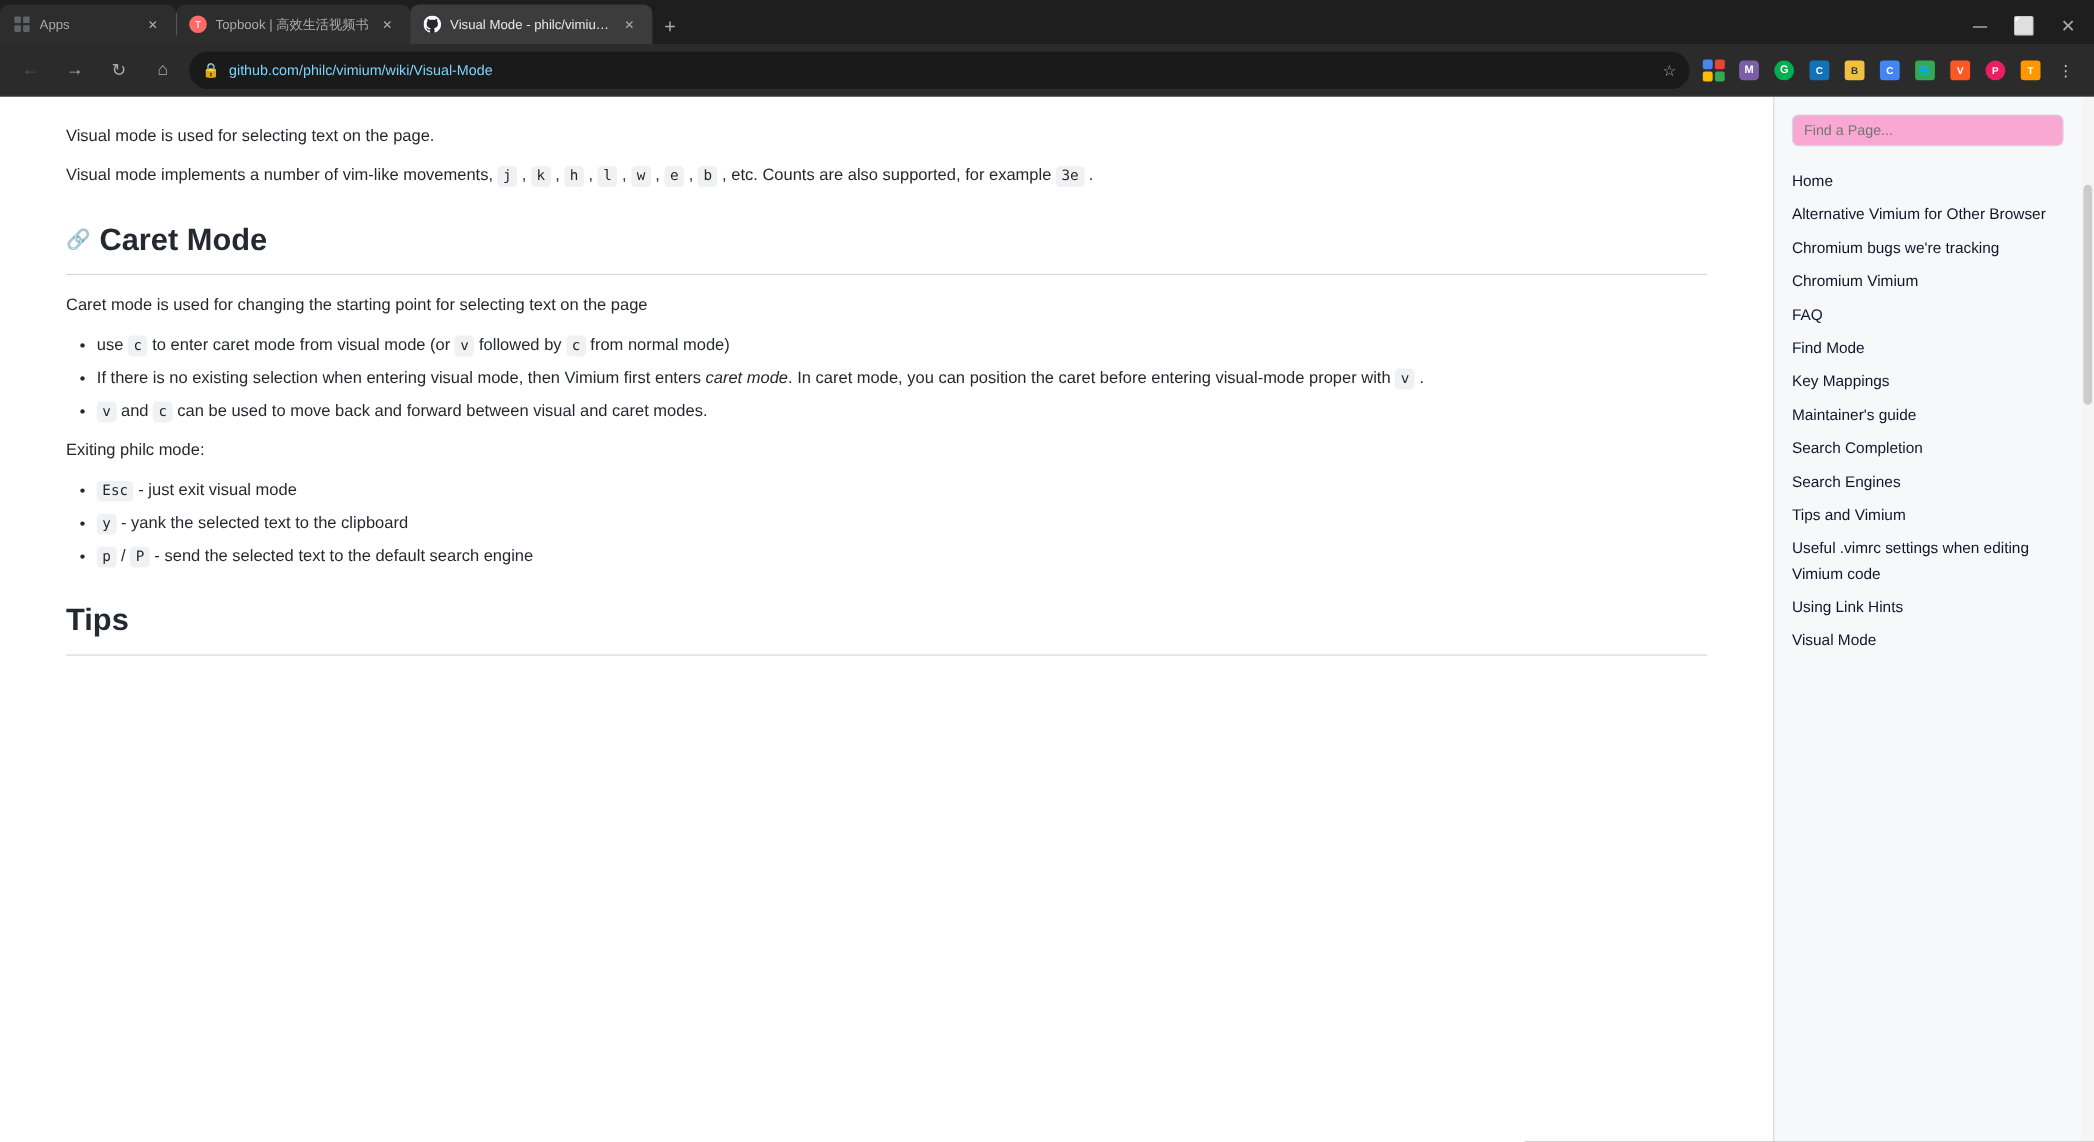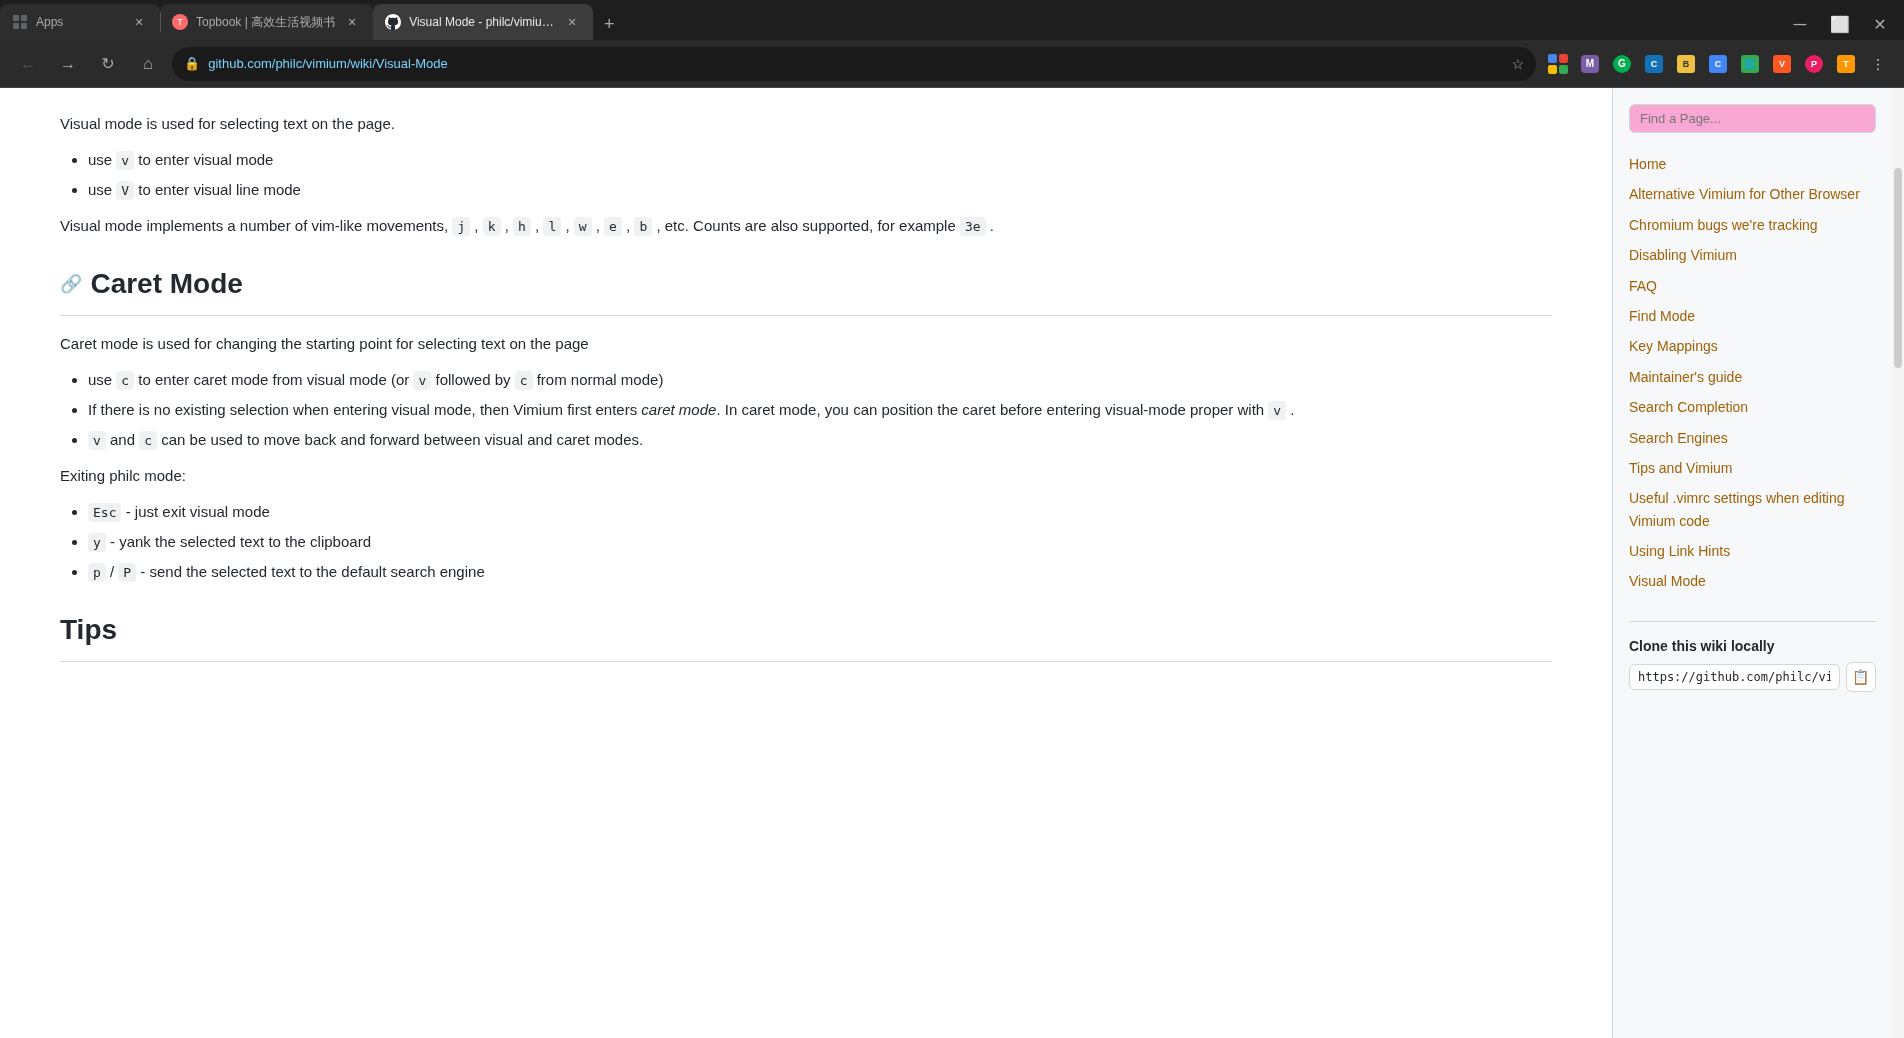--- a/index.html
+++ b/index.html
@@ -47,21 +47,21 @@
     li { margin-bottom: 6px; color: #24292f; font-size: 15px; }
     code { background: rgba(175,184,193,0.2); border-radius: 4px; padding: 2px 5px; font-family: 'SFMono-Regular', Consolas, monospace; font-size: 13px; color: #24292f; }
     em { font-style: italic; }
 
     h2.section-heading { font-size: 28px; font-weight: 600; color: #24292f; margin: 24px 0 16px; padding-bottom: 8px; border-bottom: 1px solid #d0d7de; display: flex; align-items: center; gap: 8px; }
     h2.section-heading .anchor-icon { font-size: 18px; color: #0969da; opacity: 0.7; }
 
     
     .sidebar { width: 280px; background: #f6f8fa; border-left: 1px solid #d0d7de; padding: 16px; overflow-y: auto; flex-shrink: 0; }
     .sidebar-search { width: 100%; padding: 6px 10px; border: 1px solid #d0d7de; border-radius: 6px; background: #f9a8d4; font-size: 13px; color: #57606a; margin-bottom: 16px; outline: none; }
-    .sidebar-nav a { display: block; padding: 4px 0; color: #a16207; text-decoration: none; font-size: 14px; line-height: 1.6; }
+    .sidebar-nav a { display: block; padding: 4px 0; color: #0f172a; text-decoration: none; font-size: 14px; line-height: 1.6; }
 
     .clone-section { margin-top: 24px; border-top: 1px solid #d0d7de; padding-top: 16px; }
     .clone-title { font-size: 14px; font-weight: 600; color: #24292f; margin-bottom: 8px; }
     .clone-url-row { display: flex; gap: 6px; align-items: center; }
     .clone-url-input { flex: 1; padding: 5px 8px; border: 1px solid #d0d7de; border-radius: 6px; font-size: 12px; background: #fff; color: #24292f; font-family: monospace; outline: none; }
     .clone-copy-btn { width: 30px; height: 30px; display: flex; align-items: center; justify-content: center; border: 1px solid #d0d7de; border-radius: 6px; background: #fff; cursor: pointer; font-size: 14px; }
 
     
     .favicon-apps { font-size: 12px; }
     .favicon-topbook { background: #ff6b6b; border-radius: 50%; color: white; font-size: 10px; display: flex; align-items: center; justify-content: center; }
@@ -167,24 +167,20 @@
       <div class="toolbar-icon">⋮</div>
     </div>
   </div>
 
   <div class="main-area">
 
     <div class="page-content">
 
       <p>Visual mode is used for selecting text on the page.</p>
 
-      <ul>
-        <li>use <code>v</code> to enter visual mode</li>
-        <li>use <code>V</code> to enter visual line mode</li>
-      </ul>
 
       <p>Visual mode implements a number of vim-like movements, <code>j</code> , <code>k</code> , <code>h</code> , <code>l</code> , <code>w</code> , <code>e</code> , <code>b</code> , etc. Counts are also supported, for example <code>3e</code> .</p>
 
       <h2 class="section-heading">
         <span class="anchor-icon">🔗</span>
         <span>Caret Mode</span>
       </h2>
 
       <p>Caret mode is used for changing the starting point for selecting text on the page</p>
 
@@ -206,40 +202,33 @@
 
     </div>
 
     <div class="sidebar">
       <input class="sidebar-search" type="text" placeholder="Find a Page..." style="">
 
       <div class="sidebar-nav" id="sidebar-nav-links">
       <a href="#">Home</a>
           <a href="#">Alternative Vimium for Other Browser</a>
           <a href="#">Chromium bugs we're tracking</a>
-          <a href="#">Disabling Vimium</a>
+          <a href="#">Chromium Vimium</a>
           <a href="#">FAQ</a>
           <a href="#">Find Mode</a>
           <a href="#">Key Mappings</a>
           <a href="#">Maintainer's guide</a>
           <a href="#">Search Completion</a>
           <a href="#">Search Engines</a>
           <a href="#">Tips and Vimium</a>
           <a href="#">Useful .vimrc settings when editing Vimium code</a>
           <a href="#">Using Link Hints</a>
           <a href="#">Visual Mode</a>
         </div>
 
-      <div class="clone-section">
-        <div class="clone-title">Clone this wiki locally</div>
-        <div class="clone-url-row">
-          <input class="clone-url-input" type="text" readonly="" value="https://github.com/philc/vi" style="">
-          <button class="clone-copy-btn">📋</button>
-        </div>
-      </div>
     </div>
 
     <div class="scroll-track">
       <div class="scroll-thumb"></div>
     </div>
 
   </div>
 </div>
 
 </body></html>

